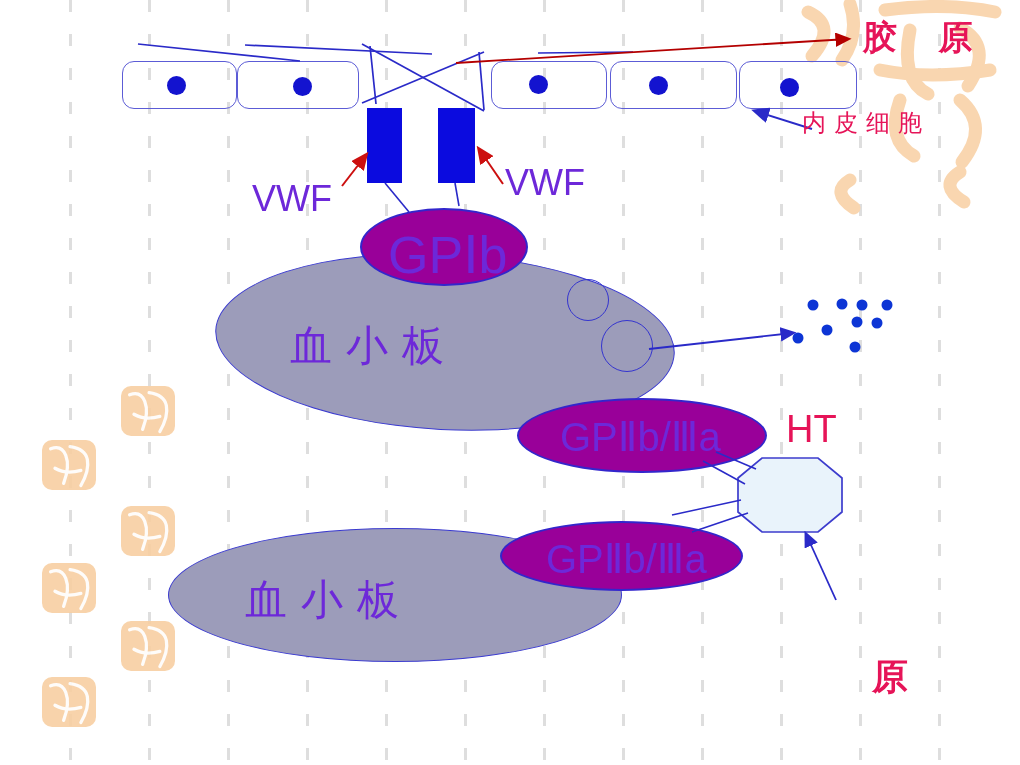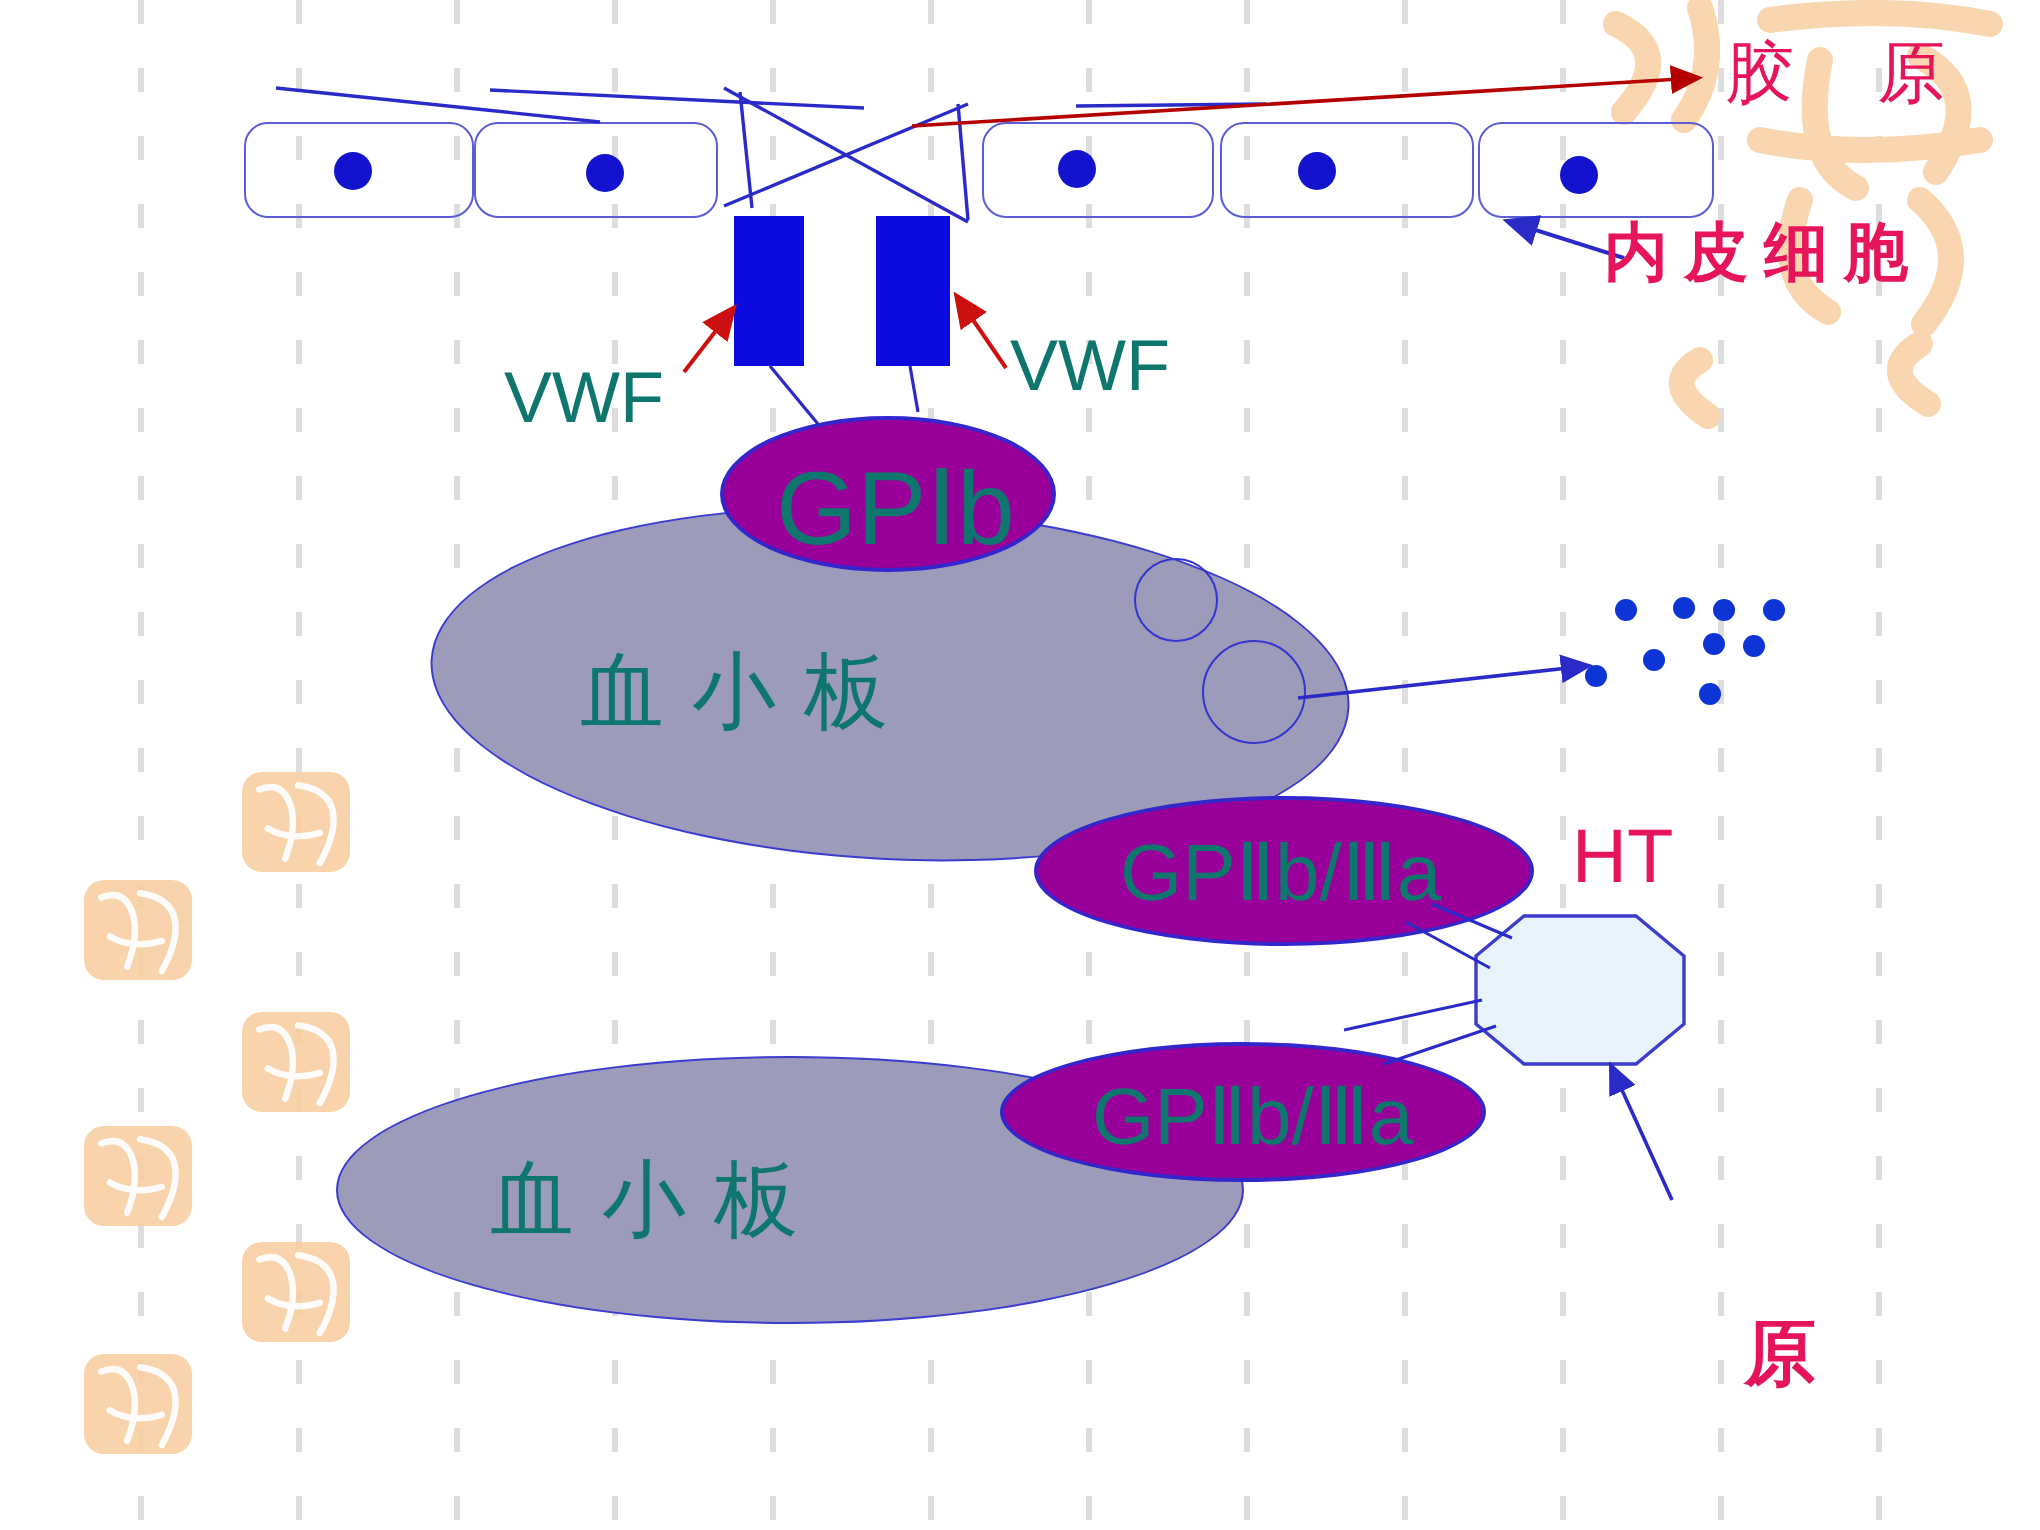--- a/index.html
+++ b/index.html
@@ -12,21 +12,21 @@
   .ell{position:absolute;border-radius:50%;box-sizing:border-box;}
   .platelet{background:#9c9cba;border:1.6px solid #3b3bcf;z-index:2;}
   .granule{background:transparent;border:1.6px solid #3434cf;z-index:3;}
   .purple{background:#990099;border:2px solid #3326cc;z-index:4;}
   .cell{position:absolute;border:1.6px solid #5c5cd6;border-radius:12px;box-sizing:border-box;
         background:transparent;z-index:3;}
   .nucleus{position:absolute;width:19px;height:19px;border-radius:50%;background:#1313cf;}
   .vwf-rect{position:absolute;background:#0b0bdf;z-index:4;}
   .overlay{position:absolute;left:0;top:0;z-index:5;}
   .lbl{position:absolute;z-index:6;line-height:1.05;white-space:nowrap;}
-  .black-lbl{color:#0f766e;}
+  .black-lbl{color:#6d28d9;}
   .red-lbl{color:#e61458;}
   .cjk{letter-spacing:8px;}
   .title{color:#c9380e;font-weight:bold;letter-spacing:6px;}
   .sub{font-size:24px;vertical-align:-8px;}
 </style>
 </head>
 <body>
 
 <div class="slide">
 
@@ -190,22 +190,22 @@
     <g stroke="#2a2ac8" stroke-width="1.5">
       <line x1="703" y1="461" x2="745" y2="484"></line>
       <line x1="716" y1="452" x2="756" y2="469"></line>
       <line x1="672" y1="515" x2="741" y2="500"></line>
       <line x1="692" y1="532" x2="748" y2="513"></line>
     </g>
 
     <line x1="836" y1="600" x2="806" y2="534" stroke="#2a2ac8" stroke-width="1.8" marker-end="url(#ab)"></line>
   </svg>
 
-  <div class="lbl red-lbl cjk" style="left:863px;top:20px;font-size:34px;font-weight:normal;letter-spacing:16px">胶 原</div>
-  <div class="lbl red-lbl cjk" style="left:802px;top:110px;font-size:32px;font-weight:bold">内皮细胞</div>
+  <div class="lbl red-lbl cjk" style="left:863px;top:20px;font-size:34px;font-weight:bold;letter-spacing:16px">胶 原</div>
+  <div class="lbl red-lbl cjk" style="left:802px;top:110px;font-size:24px;font-weight:normal">内皮细胞</div>
 
   <div class="lbl black-lbl" style="left:252px;top:180px;font-size:36px">VWF</div>
   <div class="lbl black-lbl" style="left:505px;top:164px;font-size:36px">VWF</div>
 
   <div class="lbl red-lbl" style="left:786px;top:410px;font-size:38px">HT</div>
 
   <div class="lbl black-lbl" style="left:388px;top:228px;font-size:52px">GPⅠb</div>
   <div class="lbl black-lbl" style="left:560px;top:416px;font-size:40px">GPⅡb/Ⅲa</div>
   <div class="lbl black-lbl" style="left:546px;top:538px;font-size:40px">GPⅡb/Ⅲa</div>
 

